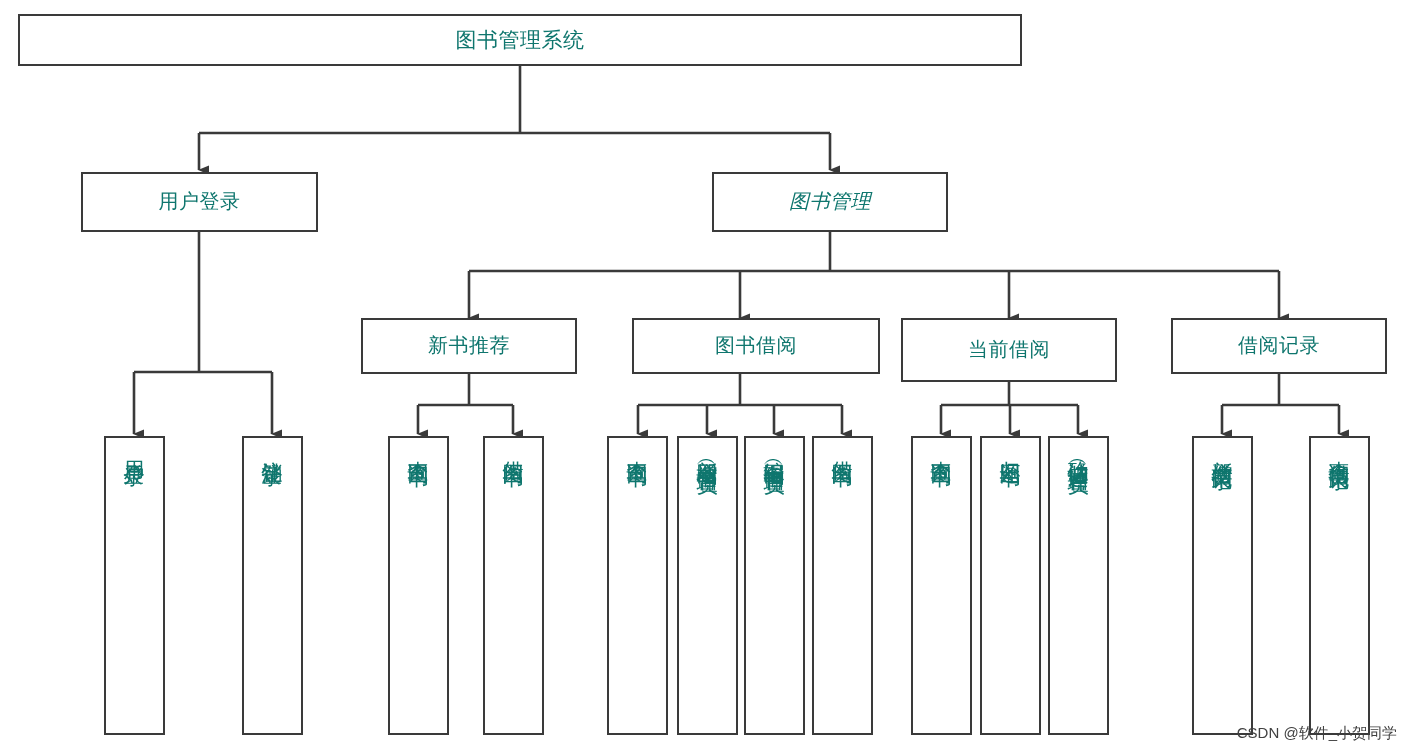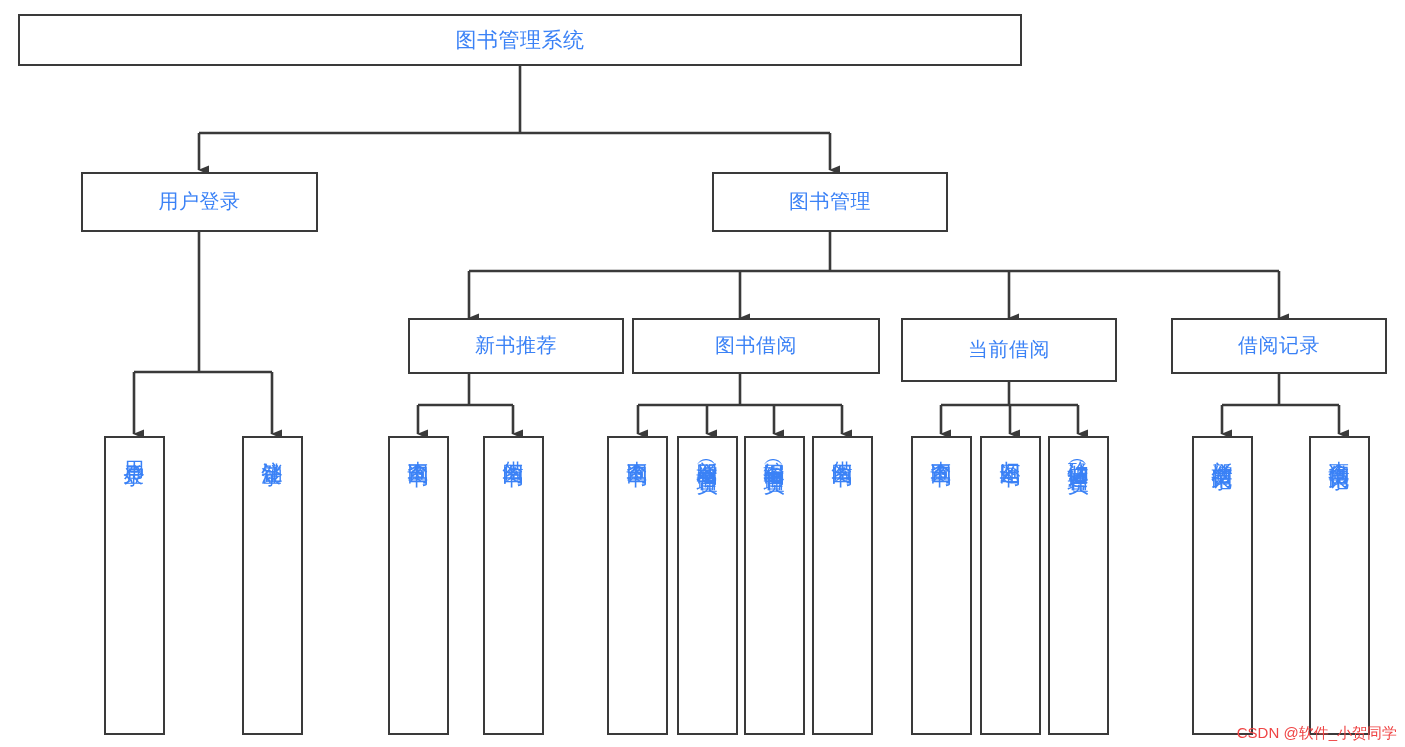--- a/index.html
+++ b/index.html
@@ -27,21 +27,21 @@
     pointer-events: none;
   }
   .node {
     position: absolute;
     box-sizing: border-box;
     border: 2px solid #3a3a3a;
     background: #ffffff;
     display: flex;
     align-items: center;
     justify-content: center;
-    color: #3b82f6;
+    color: #0f766e;
   }
   .node-label {
     display: block;
     text-align: center;
     line-height: 1.18;
     letter-spacing: 0.5px;
   }
   
   .node.root {
     font-size: 21px;
@@ -62,21 +62,21 @@
     text-orientation: upright;
     line-height: 1.0;
     letter-spacing: 2px;
     white-space: nowrap;
   }
   .watermark {
     position: absolute;
     right: 8px;
     bottom: 4px;
     font-size: 15px;
-    color: #ef4444;
+    color: #404040;
     white-space: nowrap;
     user-select: none;
   }
 </style>
 </head>
 <body>
 
 <div id="diagram-root">
 
   <svg id="edge-layer" viewBox="0 0 1405 747" width="1405" height="747" xmlns="http://www.w3.org/2000/svg">
@@ -130,25 +130,25 @@
   </svg>
 
   <div class="node root" style="left:18px; top:14px; width:1004px; height:52px;">
     <span class="node-label">图书管理系统</span>
   </div>
 
   <div class="node branch" style="left:81px; top:172px; width:237px; height:60px;">
     <span class="node-label">用户登录</span>
   </div>
 
-  <div class="node branch" style="left:712px; top:172px; width:236px; height:60px;">
+  <div class="node branch" style="left:712px; top:172px; width:236px; height:60px;font-style:italic;">
     <span class="node-label">图书管理</span>
   </div>
 
-  <div class="node branch" style="left:361px; top:318px; width:216px; height:56px;margin-left:47px;">
+  <div class="node branch" style="left:361px; top:318px; width:216px; height:56px;">
     <span class="node-label">新书推荐</span>
   </div>
 
   <div class="node branch" style="left:632px; top:318px; width:248px; height:56px;">
     <span class="node-label">图书借阅</span>
   </div>
 
   <div class="node branch" style="left:901px; top:318px; width:216px; height:64px;">
     <span class="node-label">当前借阅</span>
   </div>

